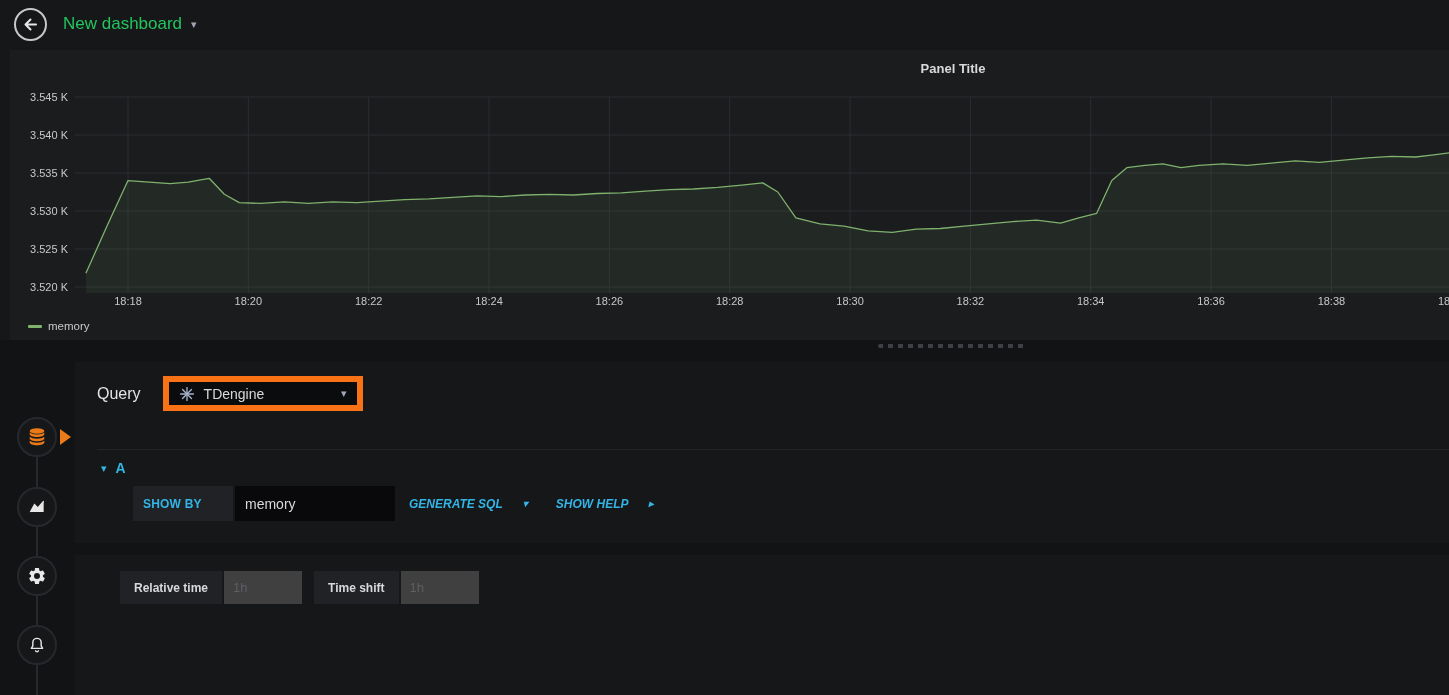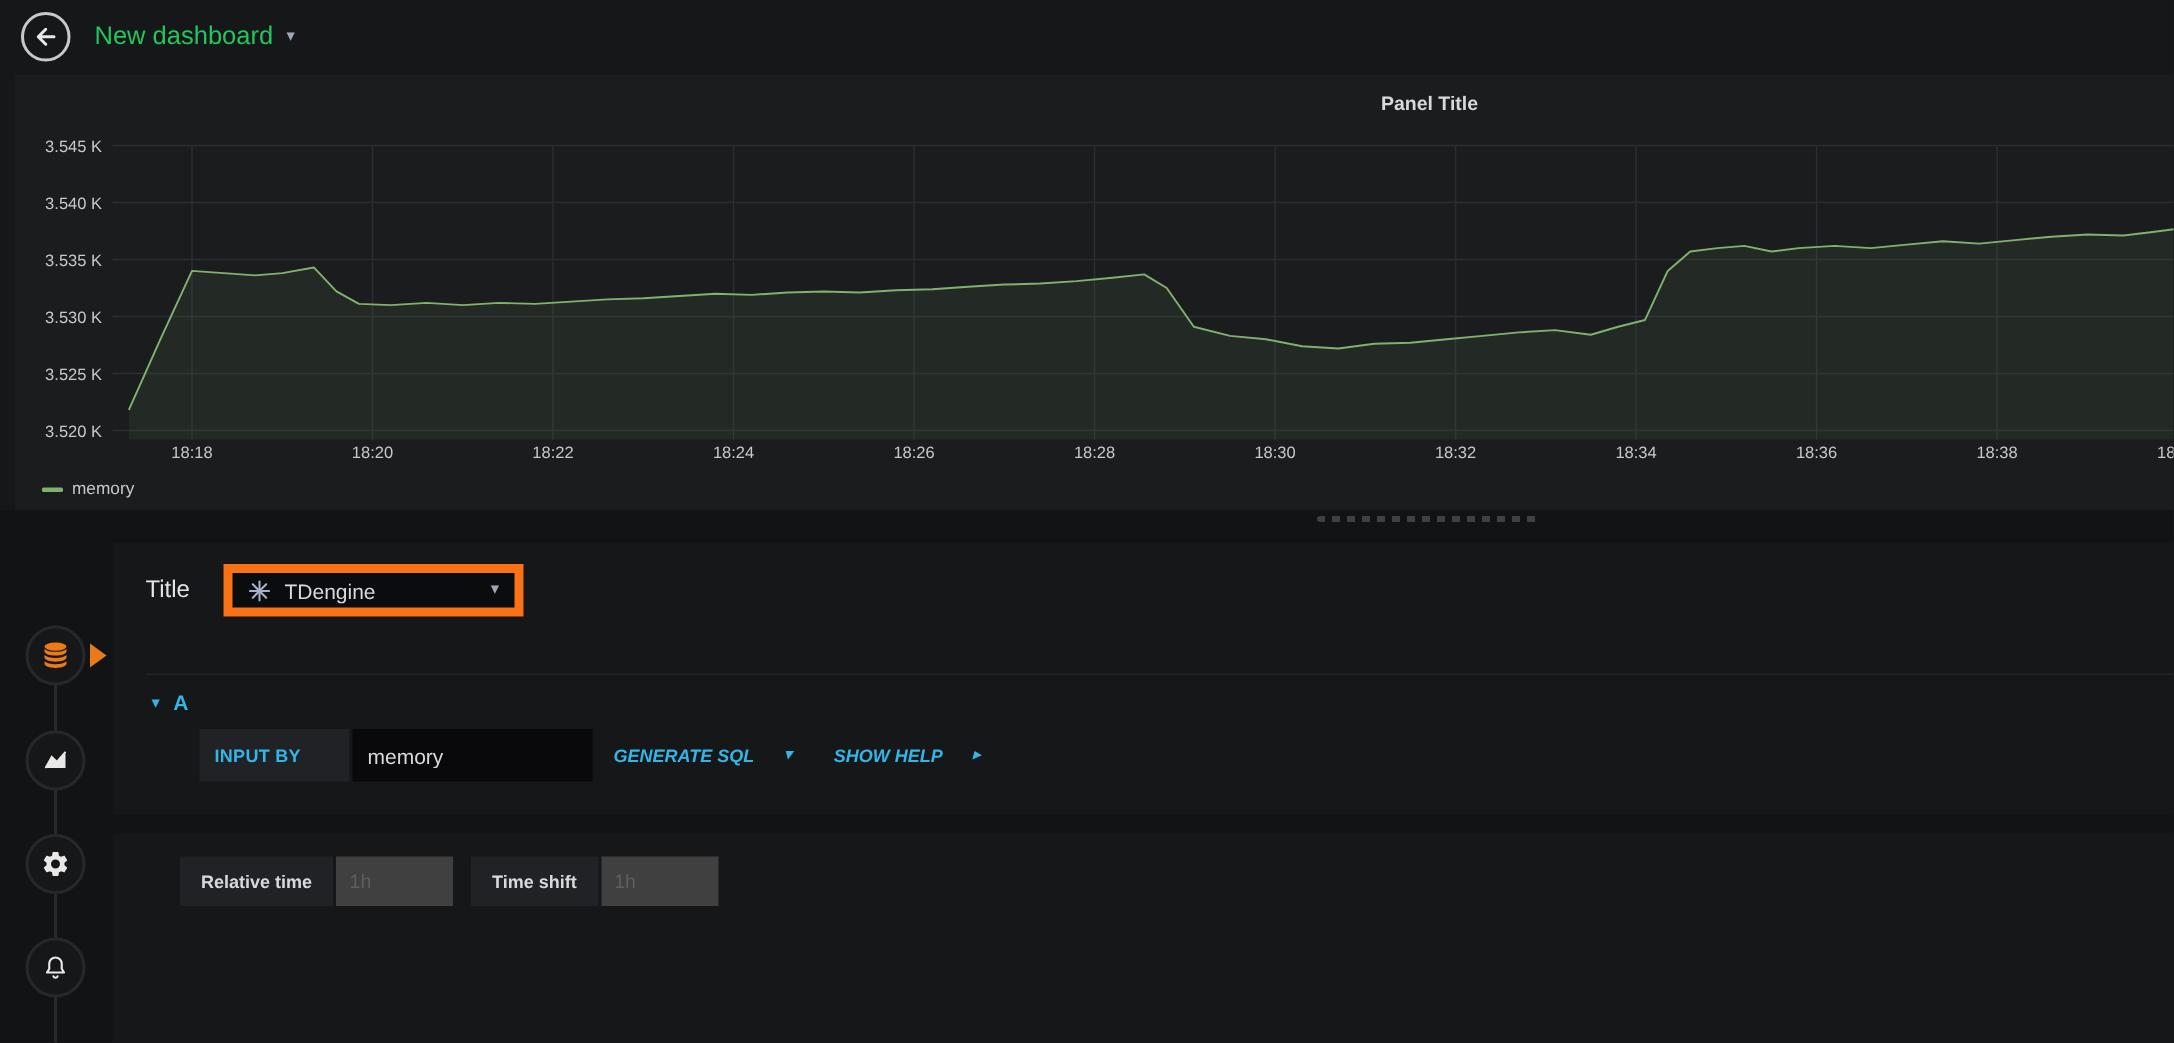--- a/index.html
+++ b/index.html
@@ -199,21 +199,21 @@
           <path fill="none" stroke="#e8e8e8" stroke-width="1.7" stroke-linejoin="round" d="M12 4a5 5 0 0 0-5 5v4l-1.8 3h13.6L17 13V9a5 5 0 0 0-5-5z"></path>
           <path fill="none" stroke="#e8e8e8" stroke-width="1.7" stroke-linecap="round" d="M10.3 19a1.8 1.8 0 0 0 3.4 0"></path>
         </svg>
       </span>
     </div>
   </aside>
 
   <div class="editor-content">
 
     <div class="query-header">
-      <span class="query-title">Title</span>
+      <span class="query-title">Query</span>
       <div class="ds-picker">
         <span style="display:flex;">
           <svg width="16" height="16" viewBox="0 0 20 20">
             <g stroke="#a7b1cc" stroke-width="1.7" stroke-linecap="round">
               <line x1="10" y1="2" x2="10" y2="18"></line>
               <line x1="2" y1="10" x2="18" y2="10"></line>
               <line x1="4.4" y1="4.4" x2="15.6" y2="15.6"></line>
               <line x1="15.6" y1="4.4" x2="4.4" y2="15.6"></line>
             </g>
           </svg>
@@ -225,21 +225,21 @@
 
     <div class="header-divider"></div>
 
     <div class="ref-row">
       <span class="ref-caret">▾</span>
       <span class="ref-id">A</span>
     </div>
 
     <div class="form-rows">
       <div class="form-row">
-        <span class="form-label">INPUT BY</span>
+        <span class="form-label">SHOW BY</span>
         <input class="form-input alias-input" type="text" value="memory" style="">
         <div class="row-links">
           <span class="link">
             <span>GENERATE SQL</span>
             <span class="small-caret">▾</span>
           </span>
           <span class="link">
             <span>SHOW HELP</span>
             <span class="small-caret">▸</span>
           </span>

